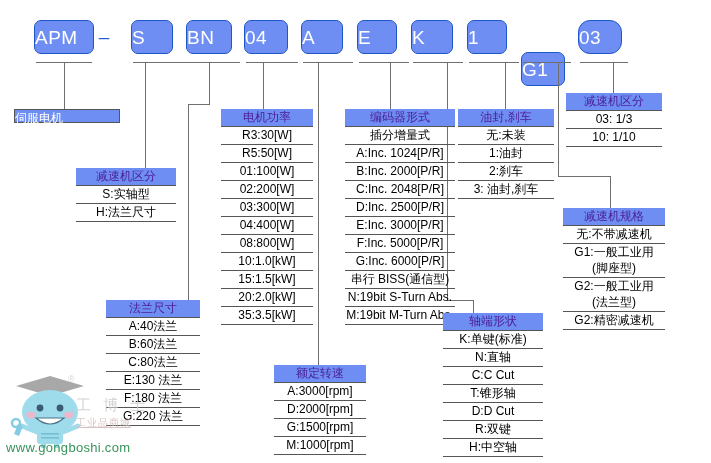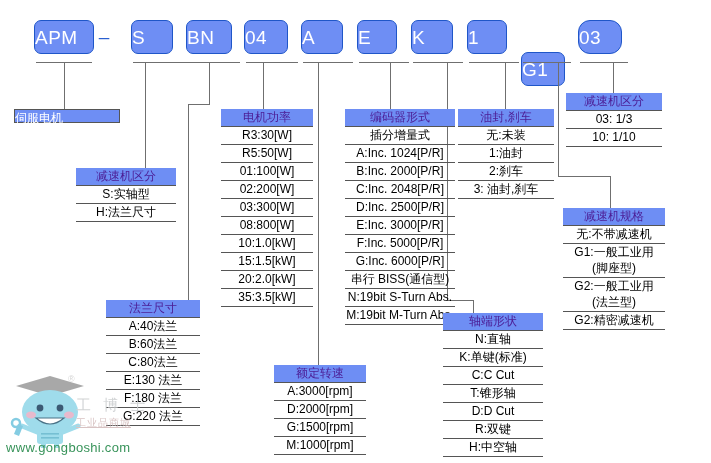--- a/index.html
+++ b/index.html
@@ -173,20 +173,21 @@
     <div class="rw">G:220 法兰</div>
   </div>
 
   <div class="tbl" style="left:221px;top:109px;width:92px;">
     <div class="hd">电机功率</div>
     <div class="rw">R3:30[W]</div>
     <div class="rw">R5:50[W]</div>
     <div class="rw">01:100[W]</div>
     <div class="rw">02:200[W]</div>
     <div class="rw">03:300[W]</div>
+    <div class="rw">04:400[W]</div>
     <div class="rw">08:800[W]</div>
     <div class="rw">10:1.0[kW]</div>
     <div class="rw">15:1.5[kW]</div>
     <div class="rw">20:2.0[kW]</div>
     <div class="rw">35:3.5[kW]</div>
   </div>
 
   <div class="tbl" style="left:274px;top:365px;width:92px;">
     <div class="hd">额定转速</div>
     <div class="rw">A:3000[rpm]</div>
@@ -213,22 +214,22 @@
   <div class="tbl" style="left:458px;top:109px;width:96px;">
     <div class="hd">油封,刹车</div>
     <div class="rw">无:未装</div>
     <div class="rw">1:油封</div>
     <div class="rw">2:刹车</div>
     <div class="rw">3: 油封,刹车</div>
   </div>
 
   <div class="tbl" style="left:443px;top:313px;width:100px;">
     <div class="hd">轴端形状</div>
+    <div class="rw">K:单键(标准)</div>
     <div class="rw">N:直轴</div>
-    <div class="rw">K:单键(标准)</div>
     <div class="rw">C:C Cut</div>
     <div class="rw">T:锥形轴</div>
     <div class="rw">D:D Cut</div>
     <div class="rw">R:双键</div>
     <div class="rw">H:中空轴</div>
   </div>
 
   <div class="tbl" style="left:566px;top:93px;width:96px;">
     <div class="hd">减速机区分</div>
     <div class="rw">03: 1/3</div>

